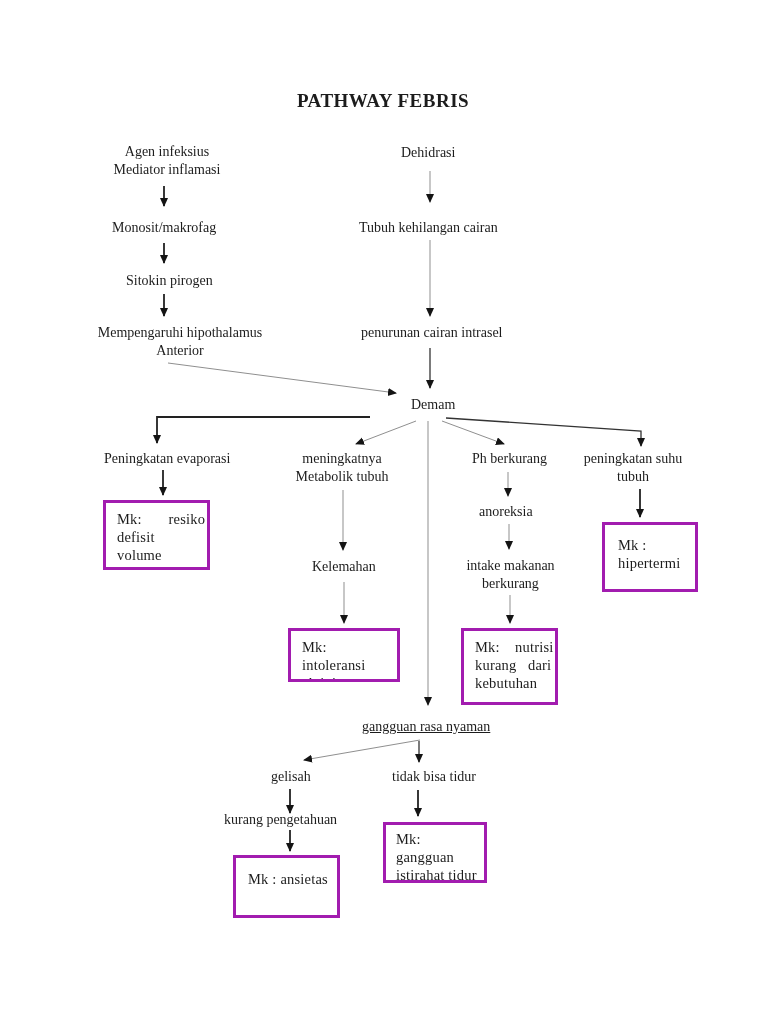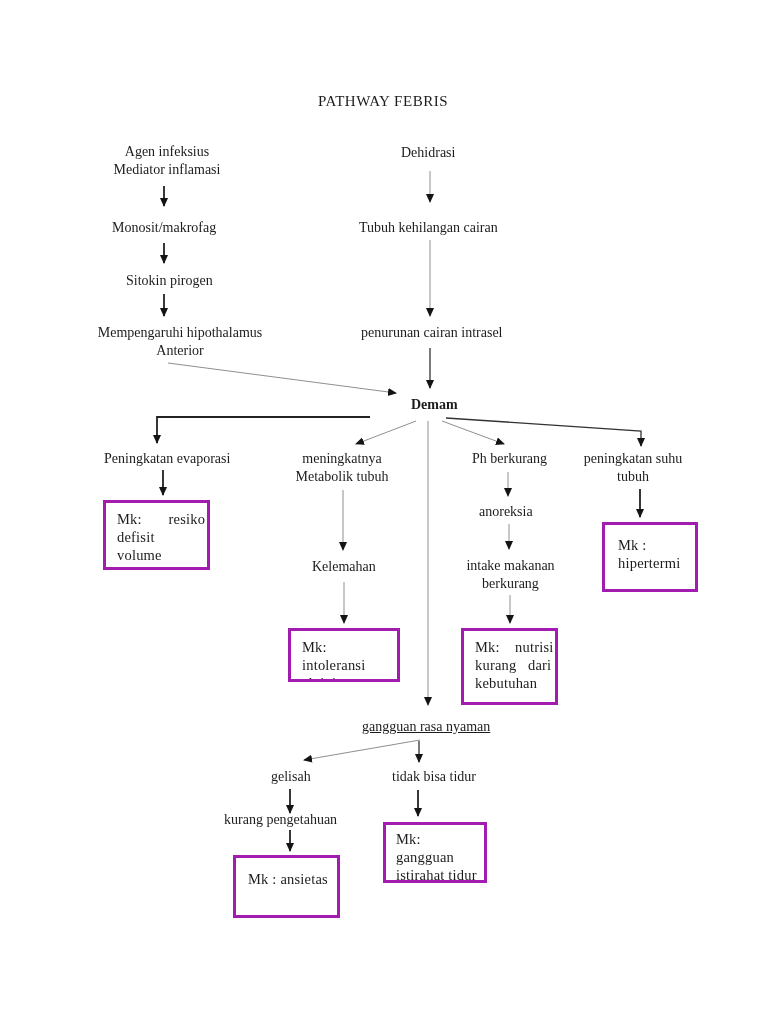--- a/index.html
+++ b/index.html
@@ -1,22 +1,22 @@
 <!DOCTYPE html>
 <html><head>
 <meta charset="utf-8">
 <style>
   html,body{margin:0;padding:0;background:#ffffff;}
   #page{position:relative;width:768px;height:1024px;background:#ffffff;overflow:hidden;
         font-family:"Liberation Serif","DejaVu Serif",serif;color:#1c1c1c;}
   .node{position:absolute;font-size:14px;line-height:18px;white-space:pre-line;color:#1c1c1c;}
   .ctr{text-align:center;}
   .nowrap{white-space:pre;}
-  .ttl{font-weight:normal;font-size:15px;letter-spacing:.5px;}
-  .bold{font-weight:bold;}
+  .ttl{font-weight:bold;font-size:19px;letter-spacing:.5px;}
+  .bold{font-weight:normal;}
   .box{position:absolute;border:3px solid #a21caf;background:#fff;box-sizing:border-box;
        font-size:14.5px;line-height:18px;white-space:pre;overflow:hidden;letter-spacing:.2px;}
   svg#wires{position:absolute;left:0;top:0;pointer-events:none;}
   .e-bold{stroke:#222;stroke-width:1.8;fill:none;}
   .e-mid{stroke:#333;stroke-width:1.3;fill:none;}
   .e-thin{stroke:#8f8f8f;stroke-width:1;fill:none;}
 </style>
 </head>
 <body>
 

